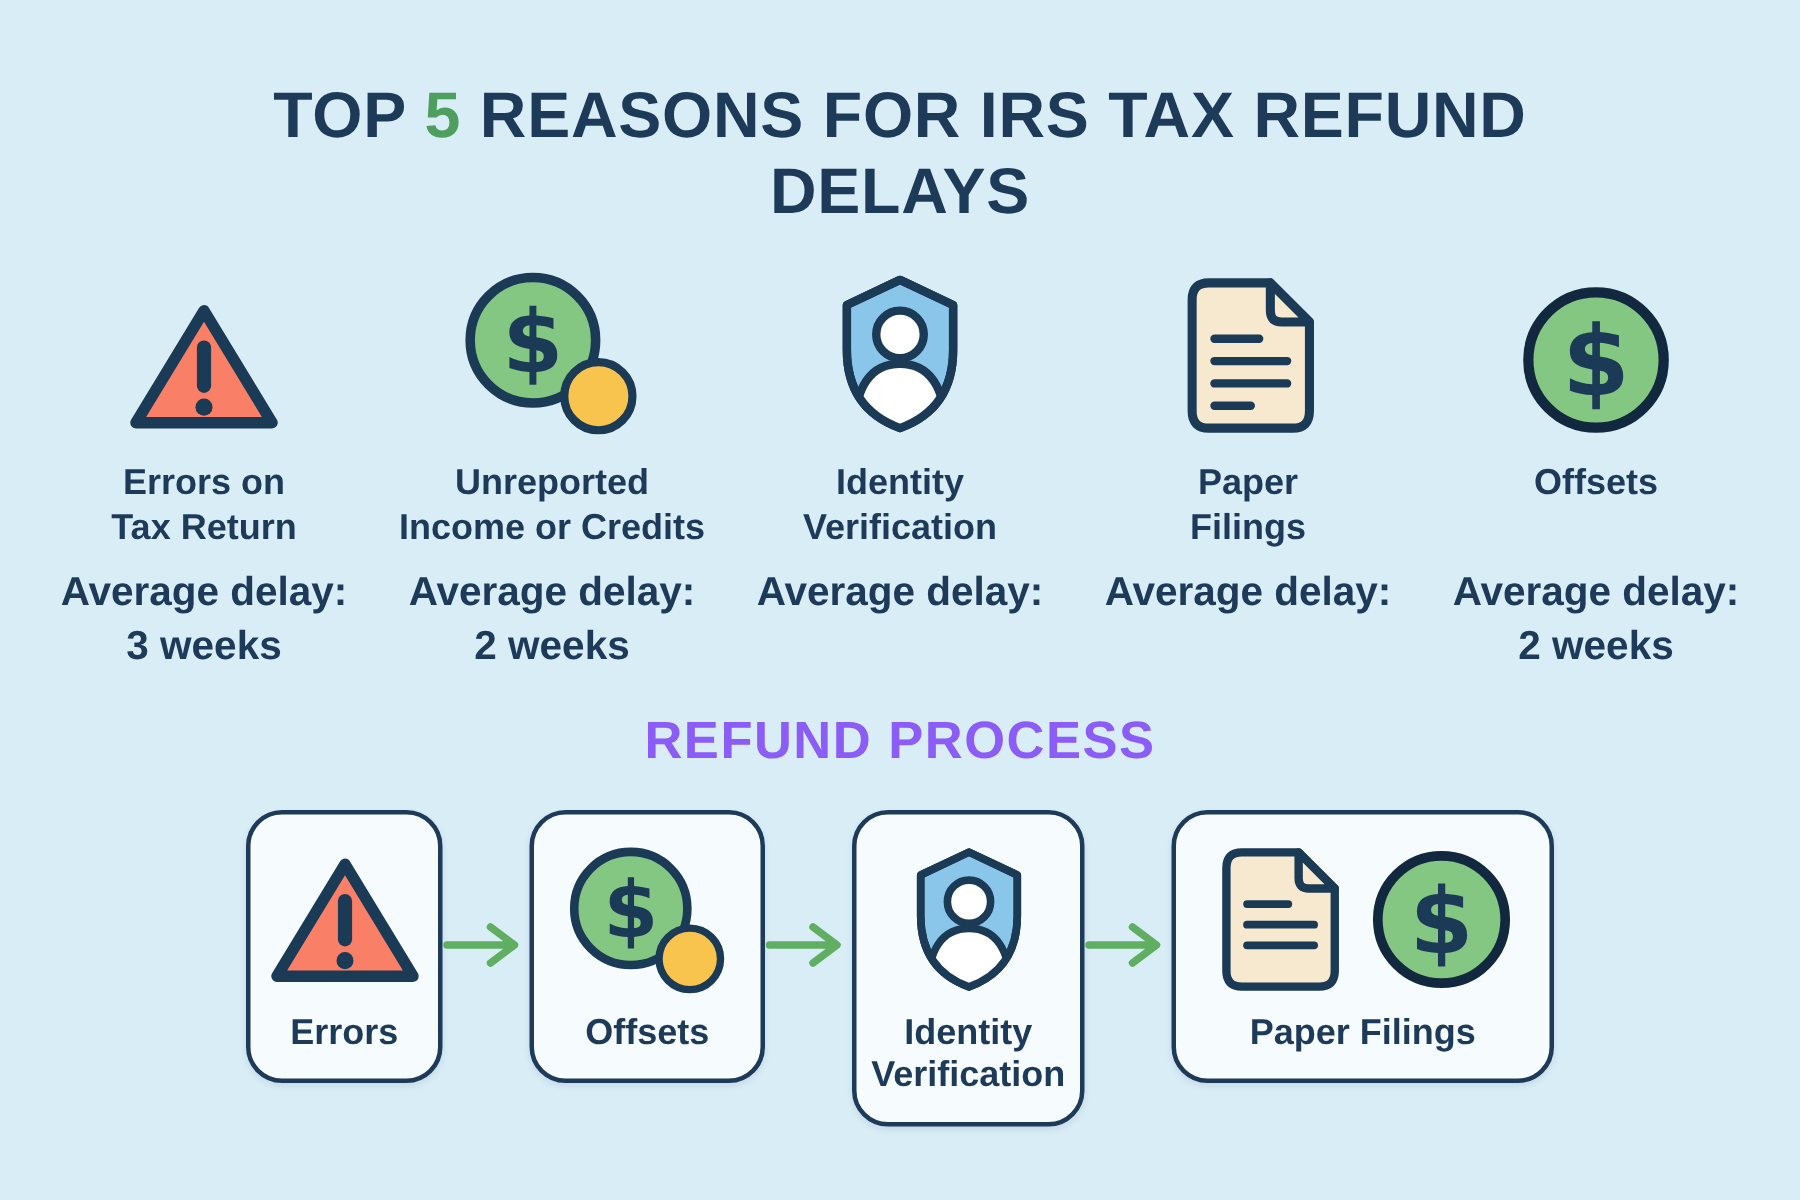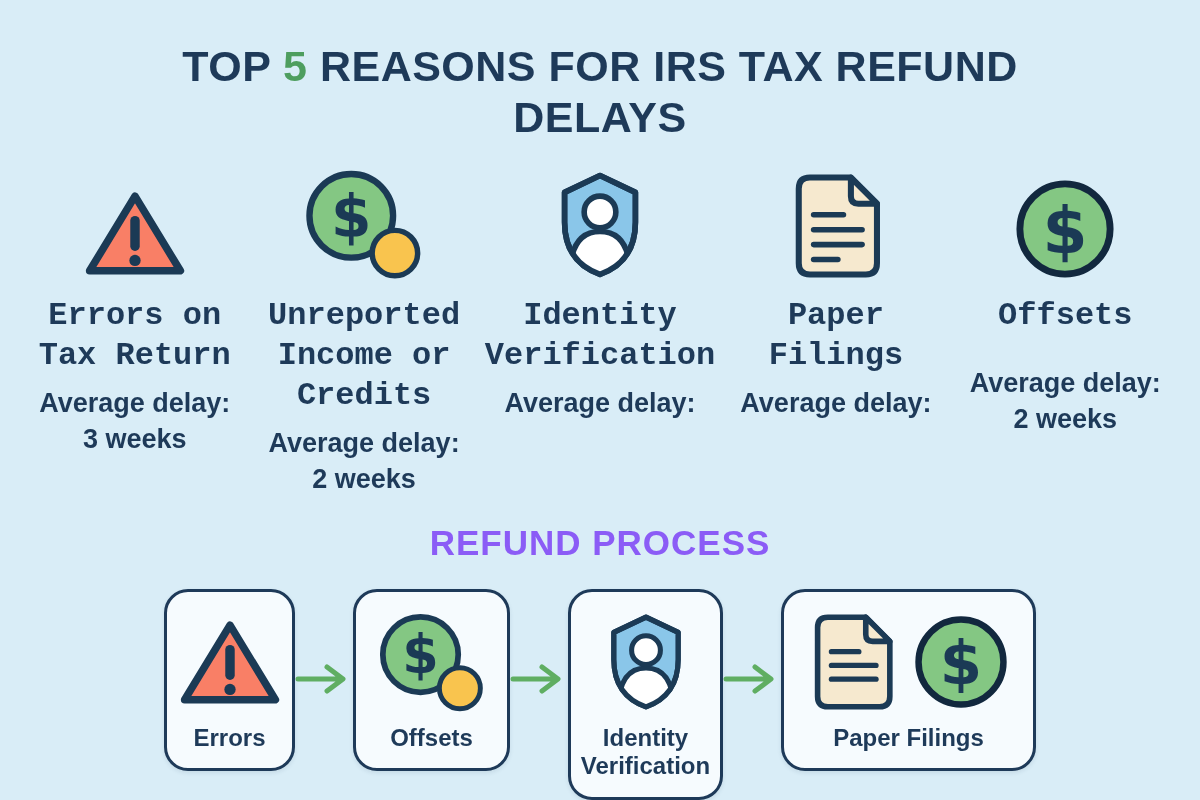--- a/index.html
+++ b/index.html
@@ -8,21 +8,21 @@
     background:#d9edf7;
     font-family:"Liberation Sans","DejaVu Sans",sans-serif;
     color:#1e3a59;
     overflow:hidden;
     position:relative;
     box-sizing:border-box;
   }
   
   .title{
     margin:0 auto 0 auto;
-    padding-top:41px;
+    padding-top:52px;
     max-width:900px;
     text-align:center;
     font-size:43px;
     font-weight:bold;
     line-height:1.18;
     letter-spacing:0.5px;
     color:#1e3a59;
   }
   .title .hl{color:#4e9e5f;}
   
@@ -38,26 +38,25 @@
     padding:0 6px;
   }
   .reason .iconbox{
     height:112px;
     display:flex;
     align-items:flex-end;
     justify-content:center;
   }
   .reason-label{
     margin-top:16px;
-    font-size:32px;
+    font-size:24px;
     font-weight:bold;
     line-height:1.25;
     white-space:pre-line;
     min-height:60px;
-    font-family:Liberation Mono, monospace;
   }
   .delay{
     margin-top:10px;
     font-size:27px;
     font-weight:bold;
     line-height:1.3;
   }
   
   .process-heading{
     margin:26px auto 0 auto;

